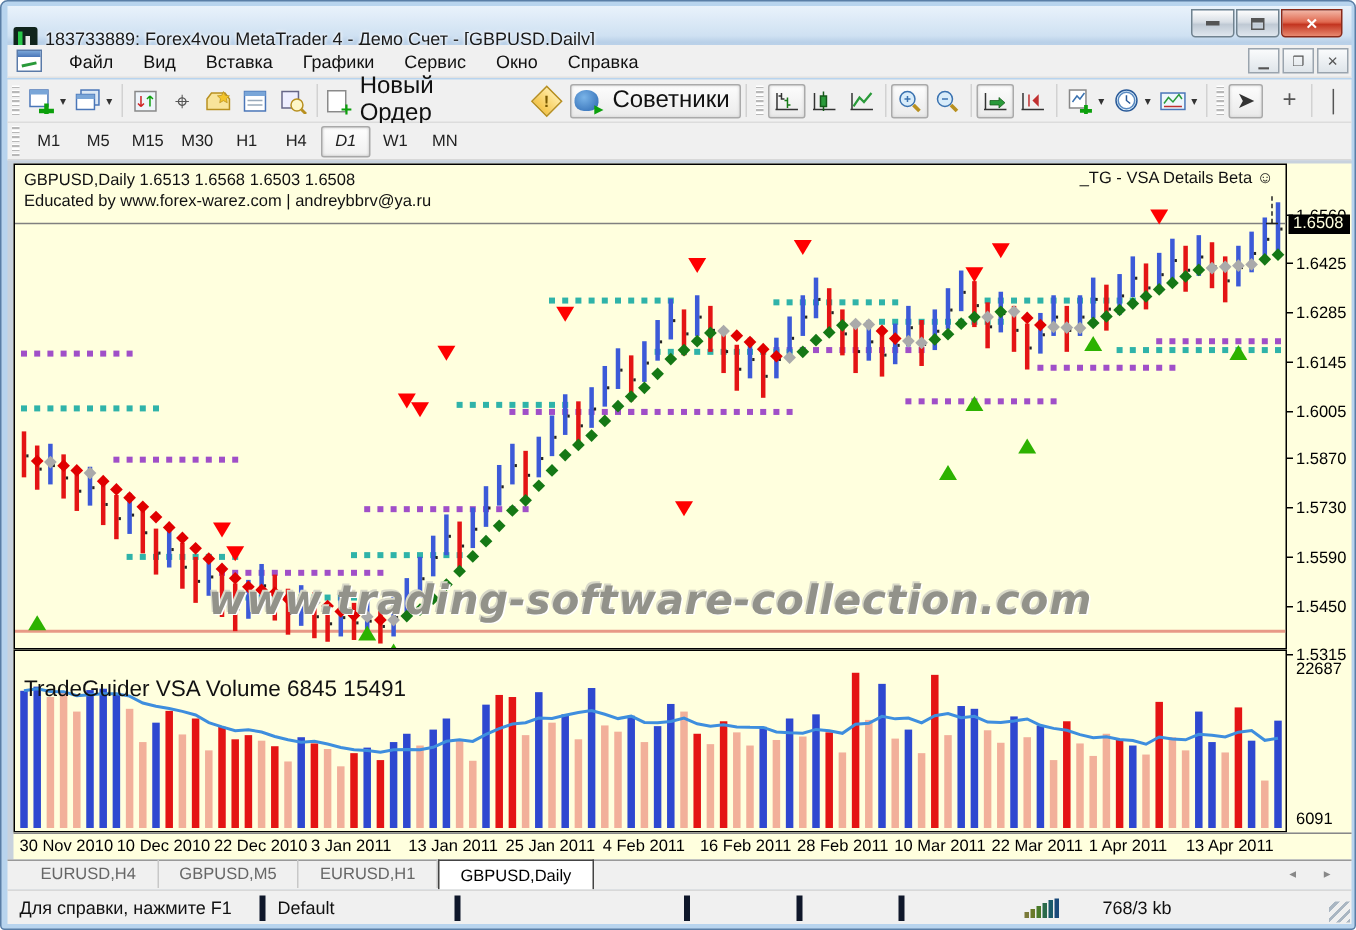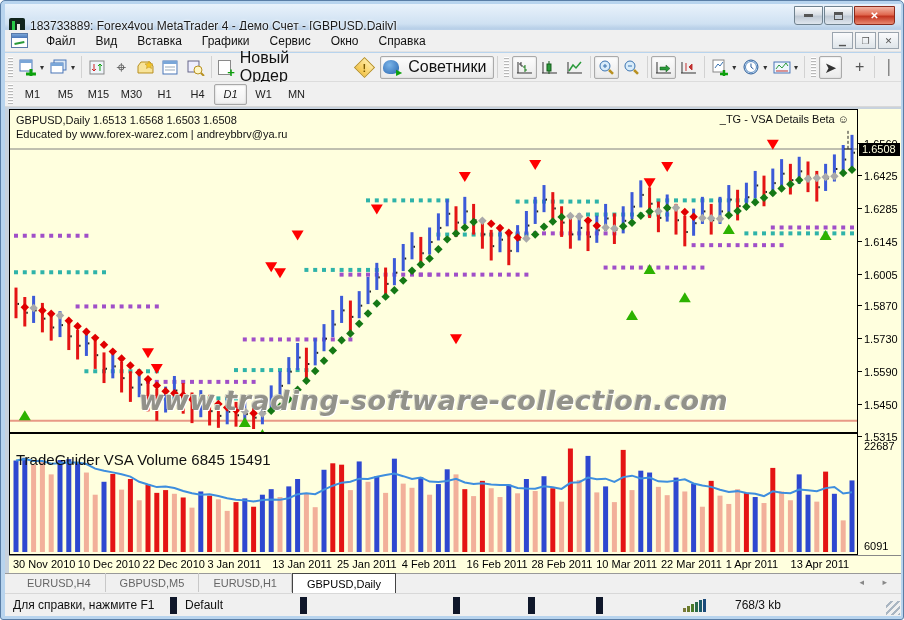--- a/index.html
+++ b/index.html
@@ -69,21 +69,21 @@
   .date-lab { position:absolute; top:2px; font-size:11px; color:#000; white-space:nowrap; }
 
   
   .tabbar { position:absolute; left:4px; top:572px; width:896px; height:20px; background:#f0f0f0; display:flex; align-items:flex-end; border-top:1px solid #999; }
   .tab { height:19px; padding:2px 14px; font-size:11px; color:#666; border-right:1px solid #c8c8c8; display:flex; align-items:center; }
   .tab.active { background:#fff; color:#000; border:1px solid #444; border-bottom:none; height:20px; }
   .tab-arrows { position:absolute; right:6px; top:3px; font-size:9px; color:#888; letter-spacing:8px; }
 
   
   .statusbar { position:absolute; left:4px; top:592px; width:896px; height:23px; background:#f0f0f0; border-top:1px solid #d8d8d8; display:flex; align-items:center; font-size:12px; color:#111; }
-  .scell { height:17px; display:flex; align-items:center; padding:0 8px; border-right:7px solid #0f172a; }
+  .scell { height:17px; display:flex; align-items:center; padding:0 8px; border-right:4px solid #0f172a; }
   .signal { display:flex; align-items:flex-end; height:13px; margin-left:8px; }
   .signal i { width:3px; margin-right:1px; display:block; }
   .kb { margin-left:28px; }
   .grip-corner { position:absolute; right:1px; bottom:1px; width:14px; height:14px;
     background:repeating-linear-gradient(135deg, transparent 0 3px, #aab6c2 3px 5px); }
 </style>
 </head>
 <body>
 
 <div class="window">

